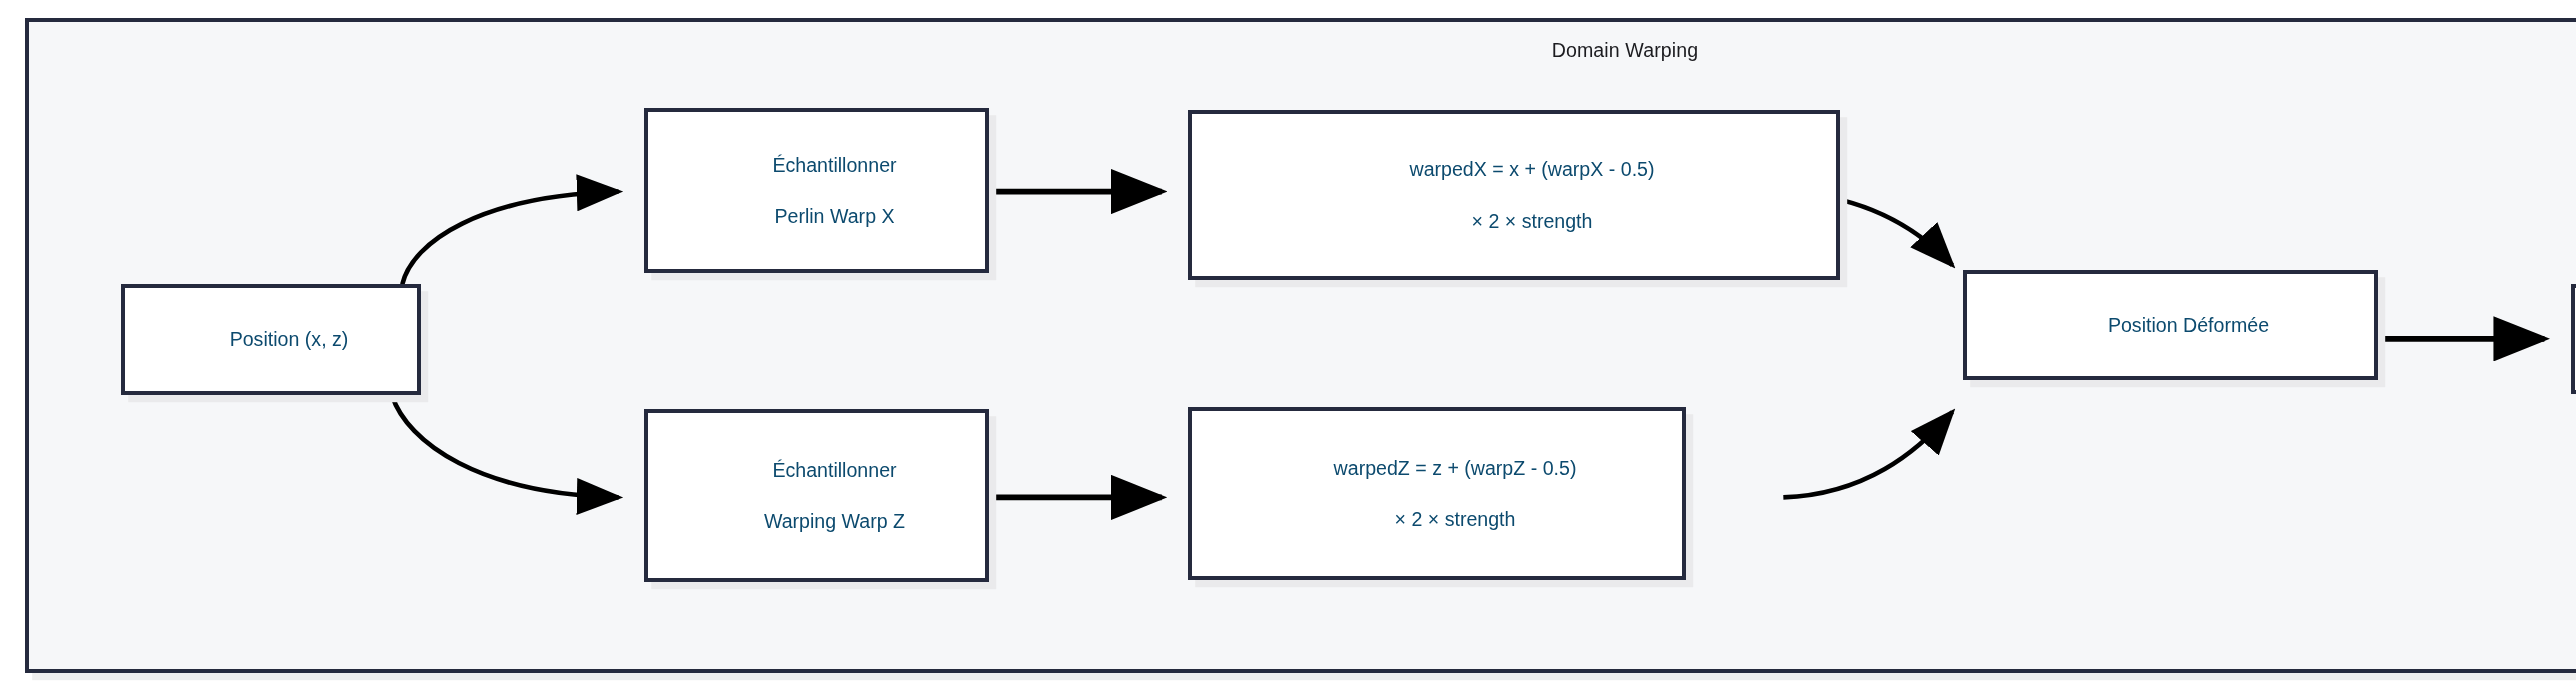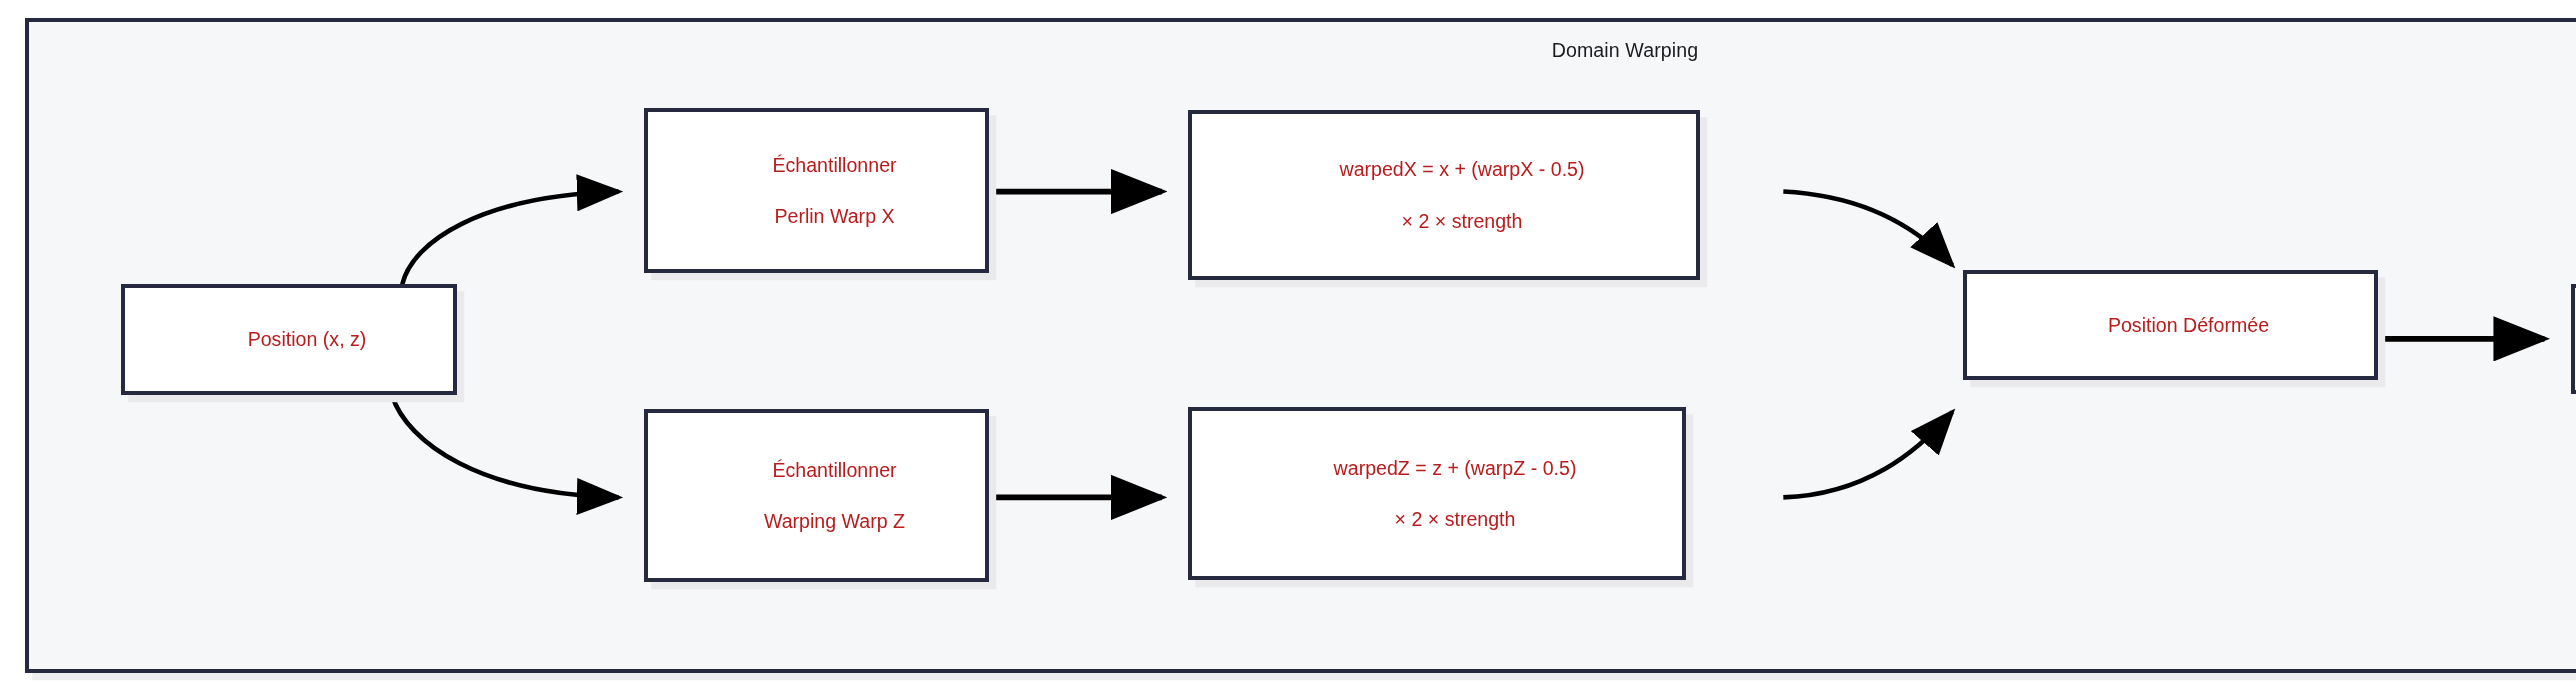--- a/index.html
+++ b/index.html
@@ -47,34 +47,34 @@
   .node {
     position: absolute;
     box-sizing: border-box;
     background: #ffffff;
     border: 4.1px solid #252a3e;
     display: flex;
     flex-direction: column;
     align-items: center;
     justify-content: center;
     text-align: center;
-    color: #b91c1c;
+    color: #0c4a6e;
     font-size: 19.6px;
     line-height: 1.55;
     font-family: "Liberation Sans", sans-serif;
     box-shadow: 7.2px 7.2px 0 0 #eaeaec;
     padding-left: 36px;
   }
   .node .line { display: block; white-space: nowrap; }
   .node .line + .line { margin-top: 21px; }
 
   
-  #node-position        { left: 121px;  top: 284px;  width: 336px;  height: 111px; text-align: right; }
+  #node-position        { left: 121px;  top: 284px;  width: 300px;  height: 111px; text-align: right; }
   #node-sample-x        { left: 644px; top: 108px;  width: 345px;  height: 165px; }
-  #node-warpedx        { left: 1188px; top: 110px;  width: 512px; height: 170px; }
+  #node-warpedx        { left: 1188px; top: 110px;  width: 652px; height: 170px; }
   #node-sample-z        { left: 644px; top: 409px;  width: 345px;  height: 173px; }
   #node-warpedz        { left: 1188px; top: 407px;  width: 498px; height: 173px; }
   #node-warped-position { left: 1963px; top: 270px;  width: 415px;  height: 110px; }
   #node-fbm             { left: 2571px; top: 284px;  width: 559px; height: 110px; }
 
   
   #edges {
     position: absolute;
     left: 0;
     top: 0;

